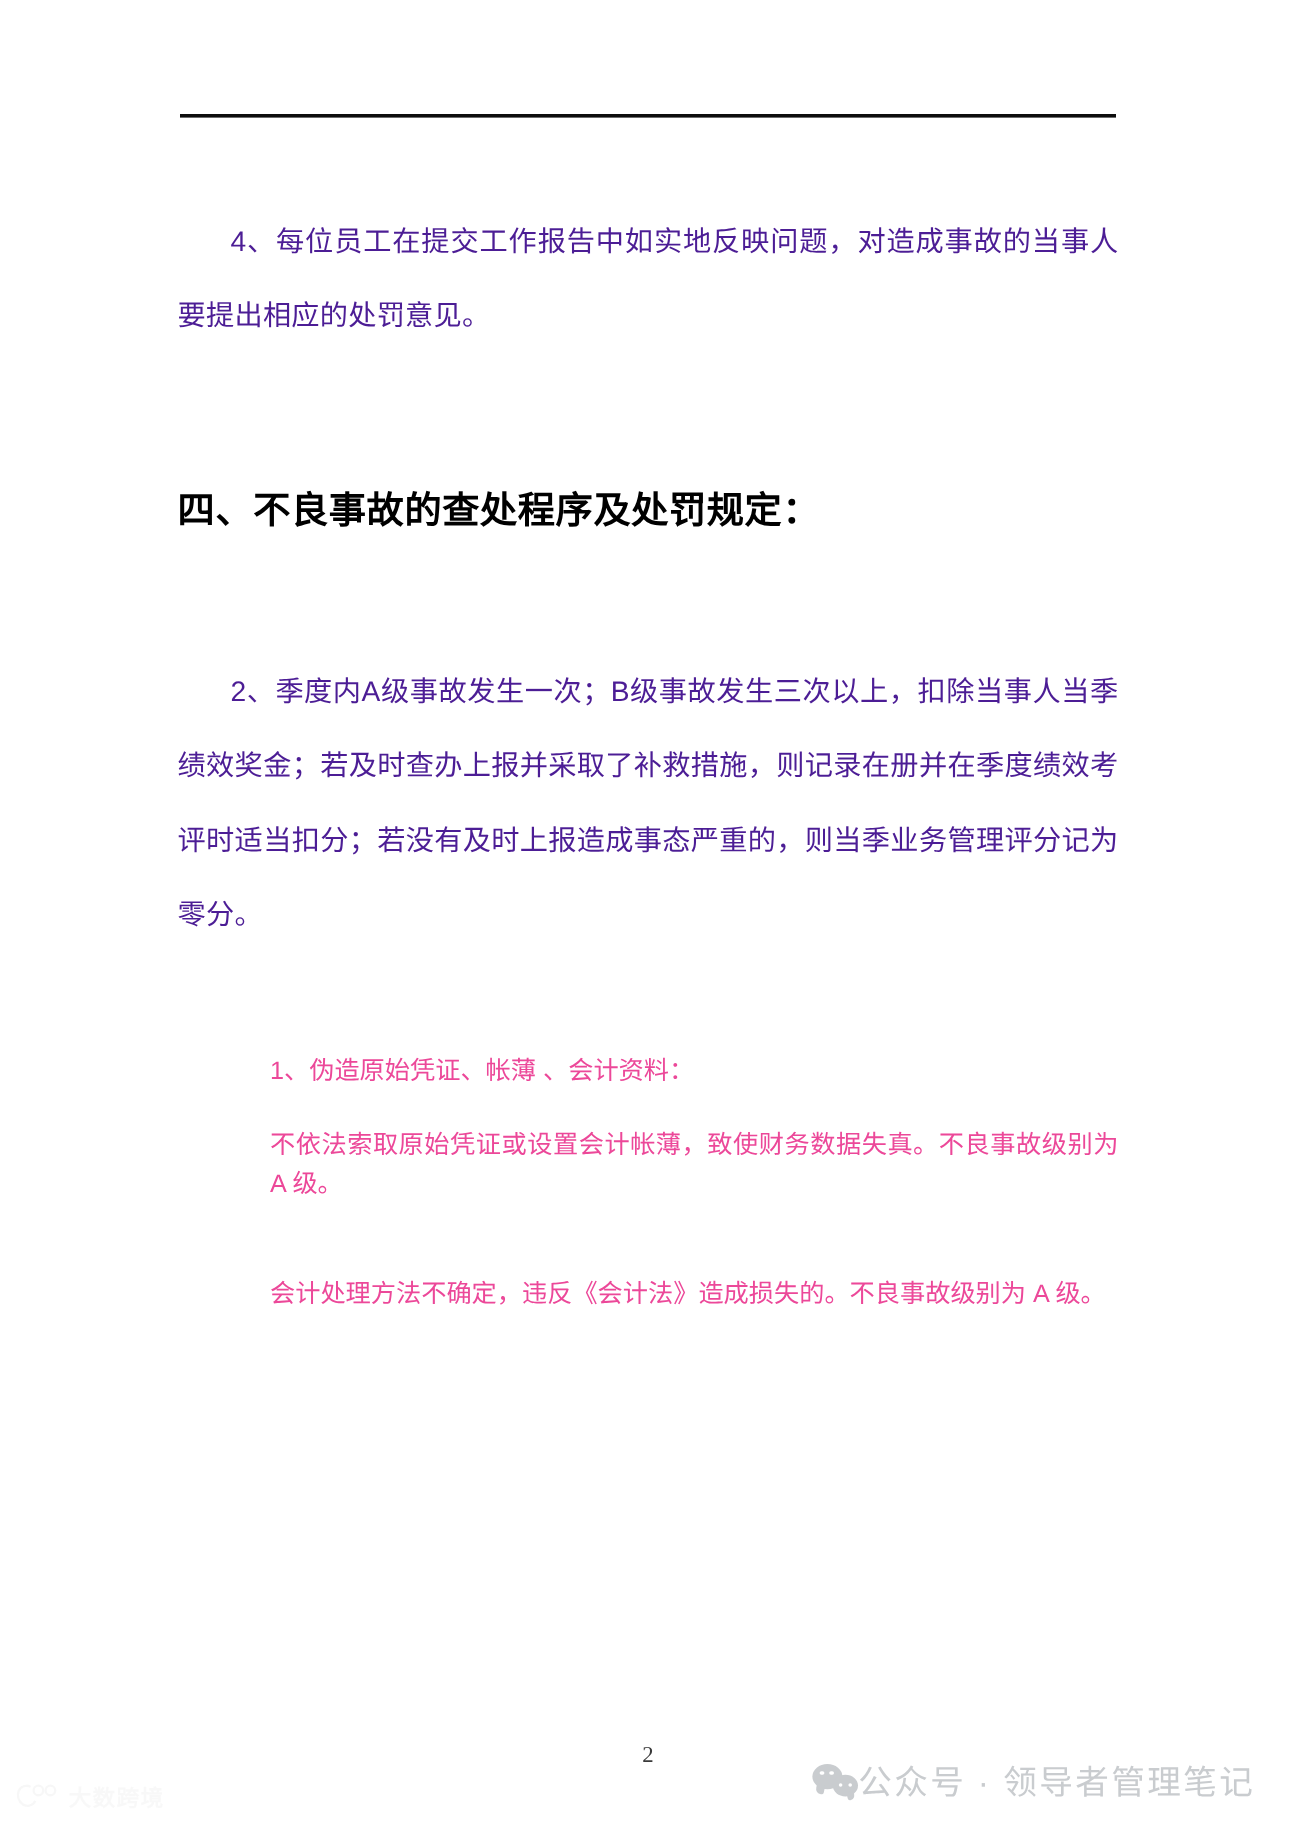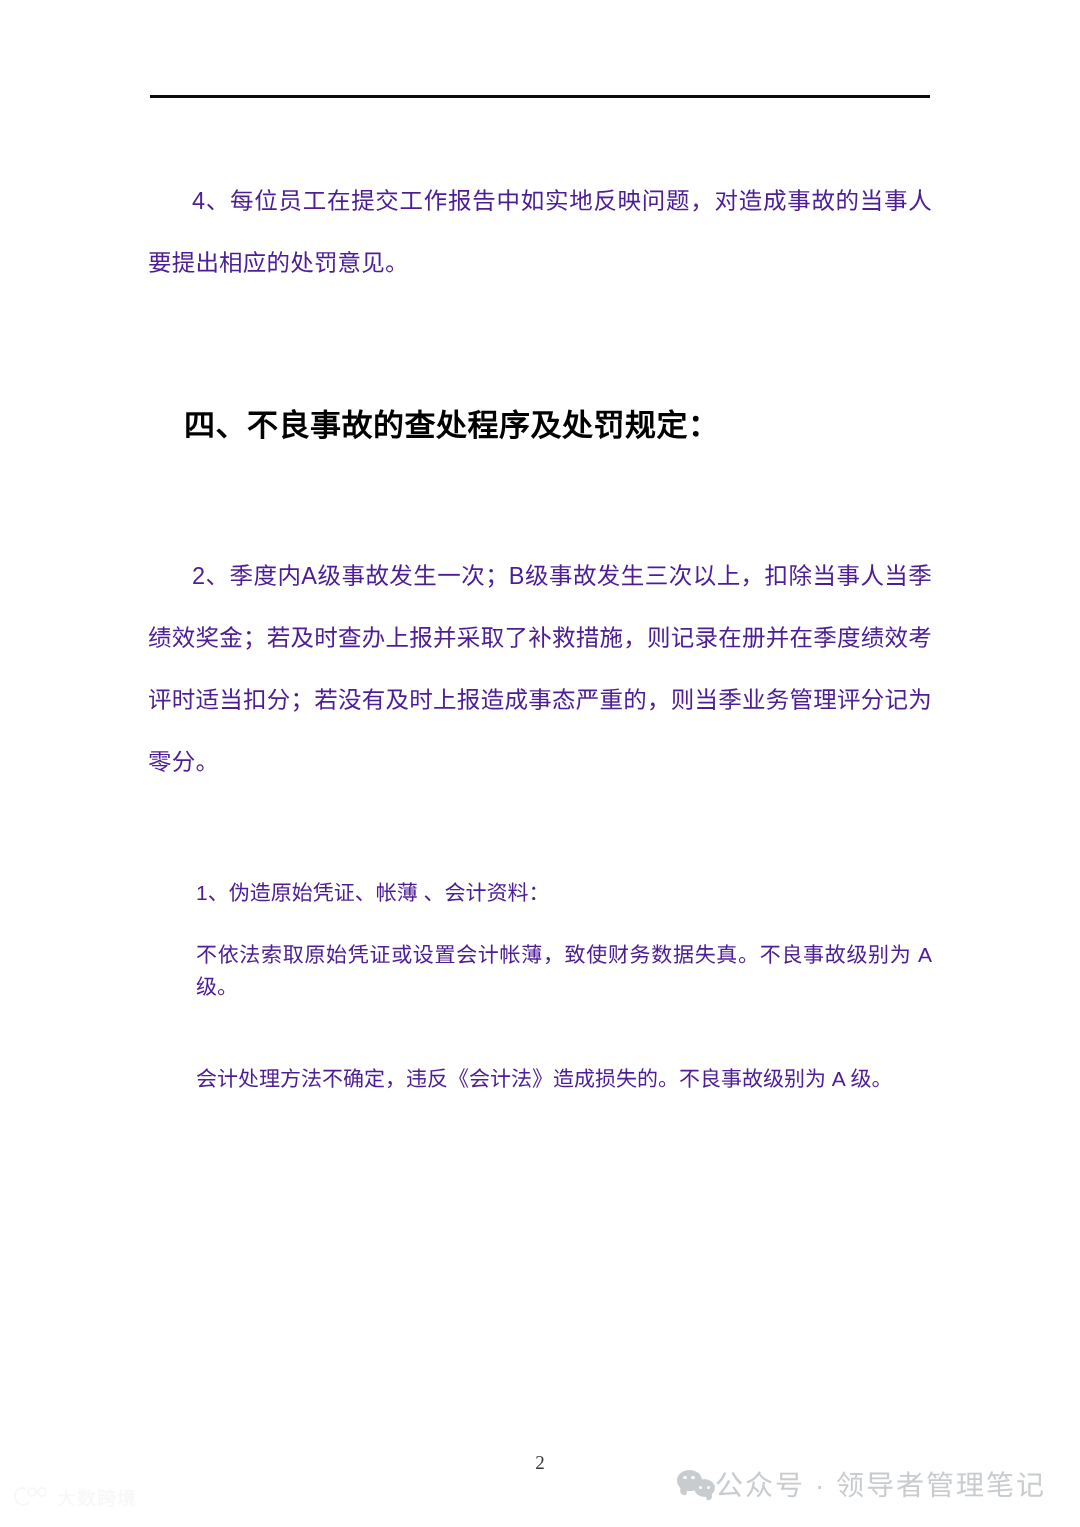--- a/index.html
+++ b/index.html
@@ -60,31 +60,30 @@
   }
 
   
   .heading {
     font-size: 31px;
     line-height: 48px;
     font-weight: 700;
     color: #000000;
     letter-spacing: 0.5px;
     text-indent: 0;
-    margin-left: 36px;
   }
 
   
   .sub-item,
   .sub-desc {
     font-size: 21px;
     line-height: 32px;
-    color: #4c1d95;
+    color: #ec4899;
     text-indent: 0;
-    margin-left: 48px;
+    margin-left: 77px;
     text-align: justify;
     text-justify: inter-ideograph;
   }
 
   
   .gap-a { height: 36px; }
   .gap-b { height: 46px; }
   .gap-c { height: 30px; }
   .gap-d { height: 44px; }
   .gap-e { height: 40px; }

